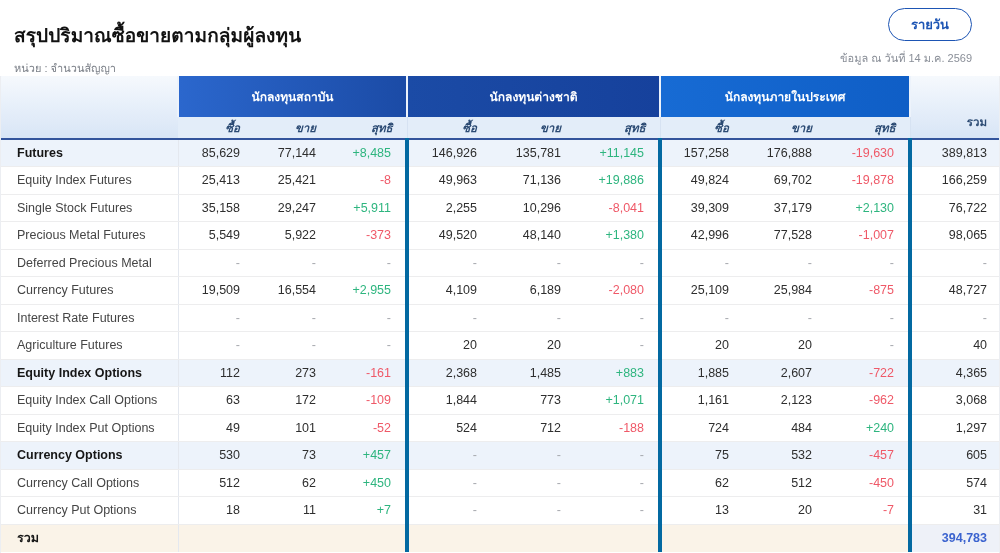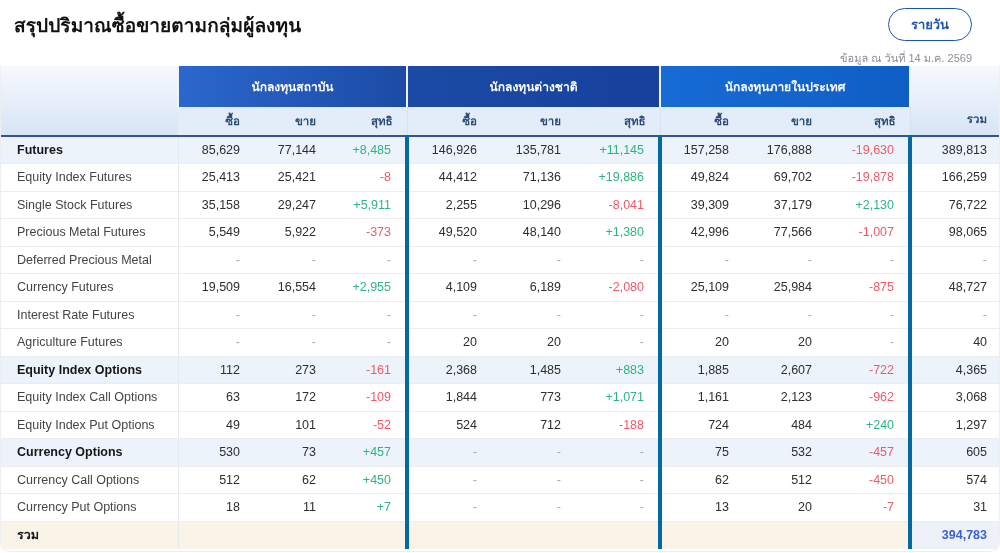--- a/index.html
+++ b/index.html
@@ -2,21 +2,21 @@
 <html style="--accent-positive: #2eb57f; --accent-negative: #ef5968; --total-accent: #3b63cf; --header-blue: #1d55b4;"><head>
 <meta charset="utf-8">
 <style>
   * { box-sizing: border-box; margin: 0; padding: 0; }
   html,body { background:#fff; }
   body {
     font-family: "Liberation Sans", "DejaVu Sans", sans-serif;
     width: 1000px; height: 553px; overflow: hidden; position: relative;
     color:#222;
   }
-  .topbar { position: relative; height: 66px; padding: 10px 12px 0 14px; }
+  .topbar { position: relative; height: 76px; padding: 20px 12px 0 14px; }
   .page-title { font-size: 19px; font-weight: bold; color:#121212; letter-spacing:.1px; }
   .unit-label { margin-top: 9px; font-size: 11px; color:#7a7f87; }
   .top-right { position:absolute; top:8px; right:28px; text-align:right; }
   .pill-btn {
     display:inline-block; background:#fff; cursor:pointer;
     border:1.5px solid var(--header-blue); color:var(--header-blue);
     font-family:inherit; font-size:13px; font-weight:bold;
     padding:5px 22px; border-radius:17px;
   }
   .asof { margin-top:8px; font-size:11px; color:#8a8f98; }
@@ -28,21 +28,21 @@
   }
   table { border-collapse: collapse; table-layout: fixed; width:1000px; }
   col.c-label { width:177px; }
   col.c-g1 { width:76px; } col.c-g1b { width:77px; }
   col.c-g2 { width:84px; } col.c-g2b { width:85px; }
   col.c-g3 { width:83px; } col.c-g3b { width:84px; }
   col.c-total { width:91px; }
 
   thead th { font-weight:bold; }
   tr.h1 { height:41px; }
-  tr.h2 { height:29px; }
+  tr.h2 { height:22px;font-style:italic; }
   th.corner, th.totalhead {
     background: linear-gradient(180deg,#f6f9fd 0%, #e8f0fa 45%, #d8e5f6 100%);
     border-bottom: 2px solid #33549c;
   }
   th.totalhead {
     vertical-align: bottom; text-align:right;
     padding: 0 14px 7px 0; font-size:11.5px; color:#2b4a73;
   }
   th.grp {
     color:#fff; font-size:12px; text-align:center;
@@ -72,20 +72,21 @@
   tr.grand td.lbl { font-weight:bold; color:#161616; }
   tr.grand td.val.grandtotal {
     background:#eef1f8; color: var(--total-accent); font-weight:bold;padding-left:8px;
   }
 </style>
 </head>
 <body>
 
 <div class="topbar">
   <div class="page-title">สรุปปริมาณซื้อขายตามกลุ่มผู้ลงทุน</div>
+  <div class="unit-label">หน่วย : จำนวนสัญญา</div>
   <div class="top-right">
     <button class="pill-btn">รายวัน</button>
     <div class="asof">ข้อมูล ณ วันที่ 14 ม.ค. 2569</div>
   </div>
 </div>
 
 <div class="tablewrap">
   <table>
     <colgroup>
       <col class="c-label">
@@ -132,21 +133,21 @@
           <td class="val">157,258</td>
           <td class="val">176,888</td>
           <td class="val grpend neg">-19,630</td>
           <td class="val">389,813</td>
         </tr>
         <tr class="">
           <td class="lbl">Equity Index Futures</td>
           <td class="val">25,413</td>
           <td class="val">25,421</td>
           <td class="val grpend neg">-8</td>
-          <td class="val">44,412</td>
+          <td class="val">49,963</td>
           <td class="val">71,136</td>
           <td class="val grpend pos">+19,886</td>
           <td class="val">49,824</td>
           <td class="val">69,702</td>
           <td class="val grpend neg">-19,878</td>
           <td class="val">166,259</td>
         </tr>
         <tr class="">
           <td class="lbl">Single Stock Futures</td>
           <td class="val">35,158</td>
@@ -162,21 +163,21 @@
         </tr>
         <tr class="">
           <td class="lbl">Precious Metal Futures</td>
           <td class="val">5,549</td>
           <td class="val">5,922</td>
           <td class="val grpend neg">-373</td>
           <td class="val">49,520</td>
           <td class="val">48,140</td>
           <td class="val grpend pos">+1,380</td>
           <td class="val">42,996</td>
-          <td class="val">77,566</td>
+          <td class="val">77,528</td>
           <td class="val grpend neg">-1,007</td>
           <td class="val">98,065</td>
         </tr>
         <tr class="">
           <td class="lbl">Deferred Precious Metal</td>
           <td class="val dash">-</td>
           <td class="val dash">-</td>
           <td class="val grpend dash">-</td>
           <td class="val dash">-</td>
           <td class="val dash">-</td>

